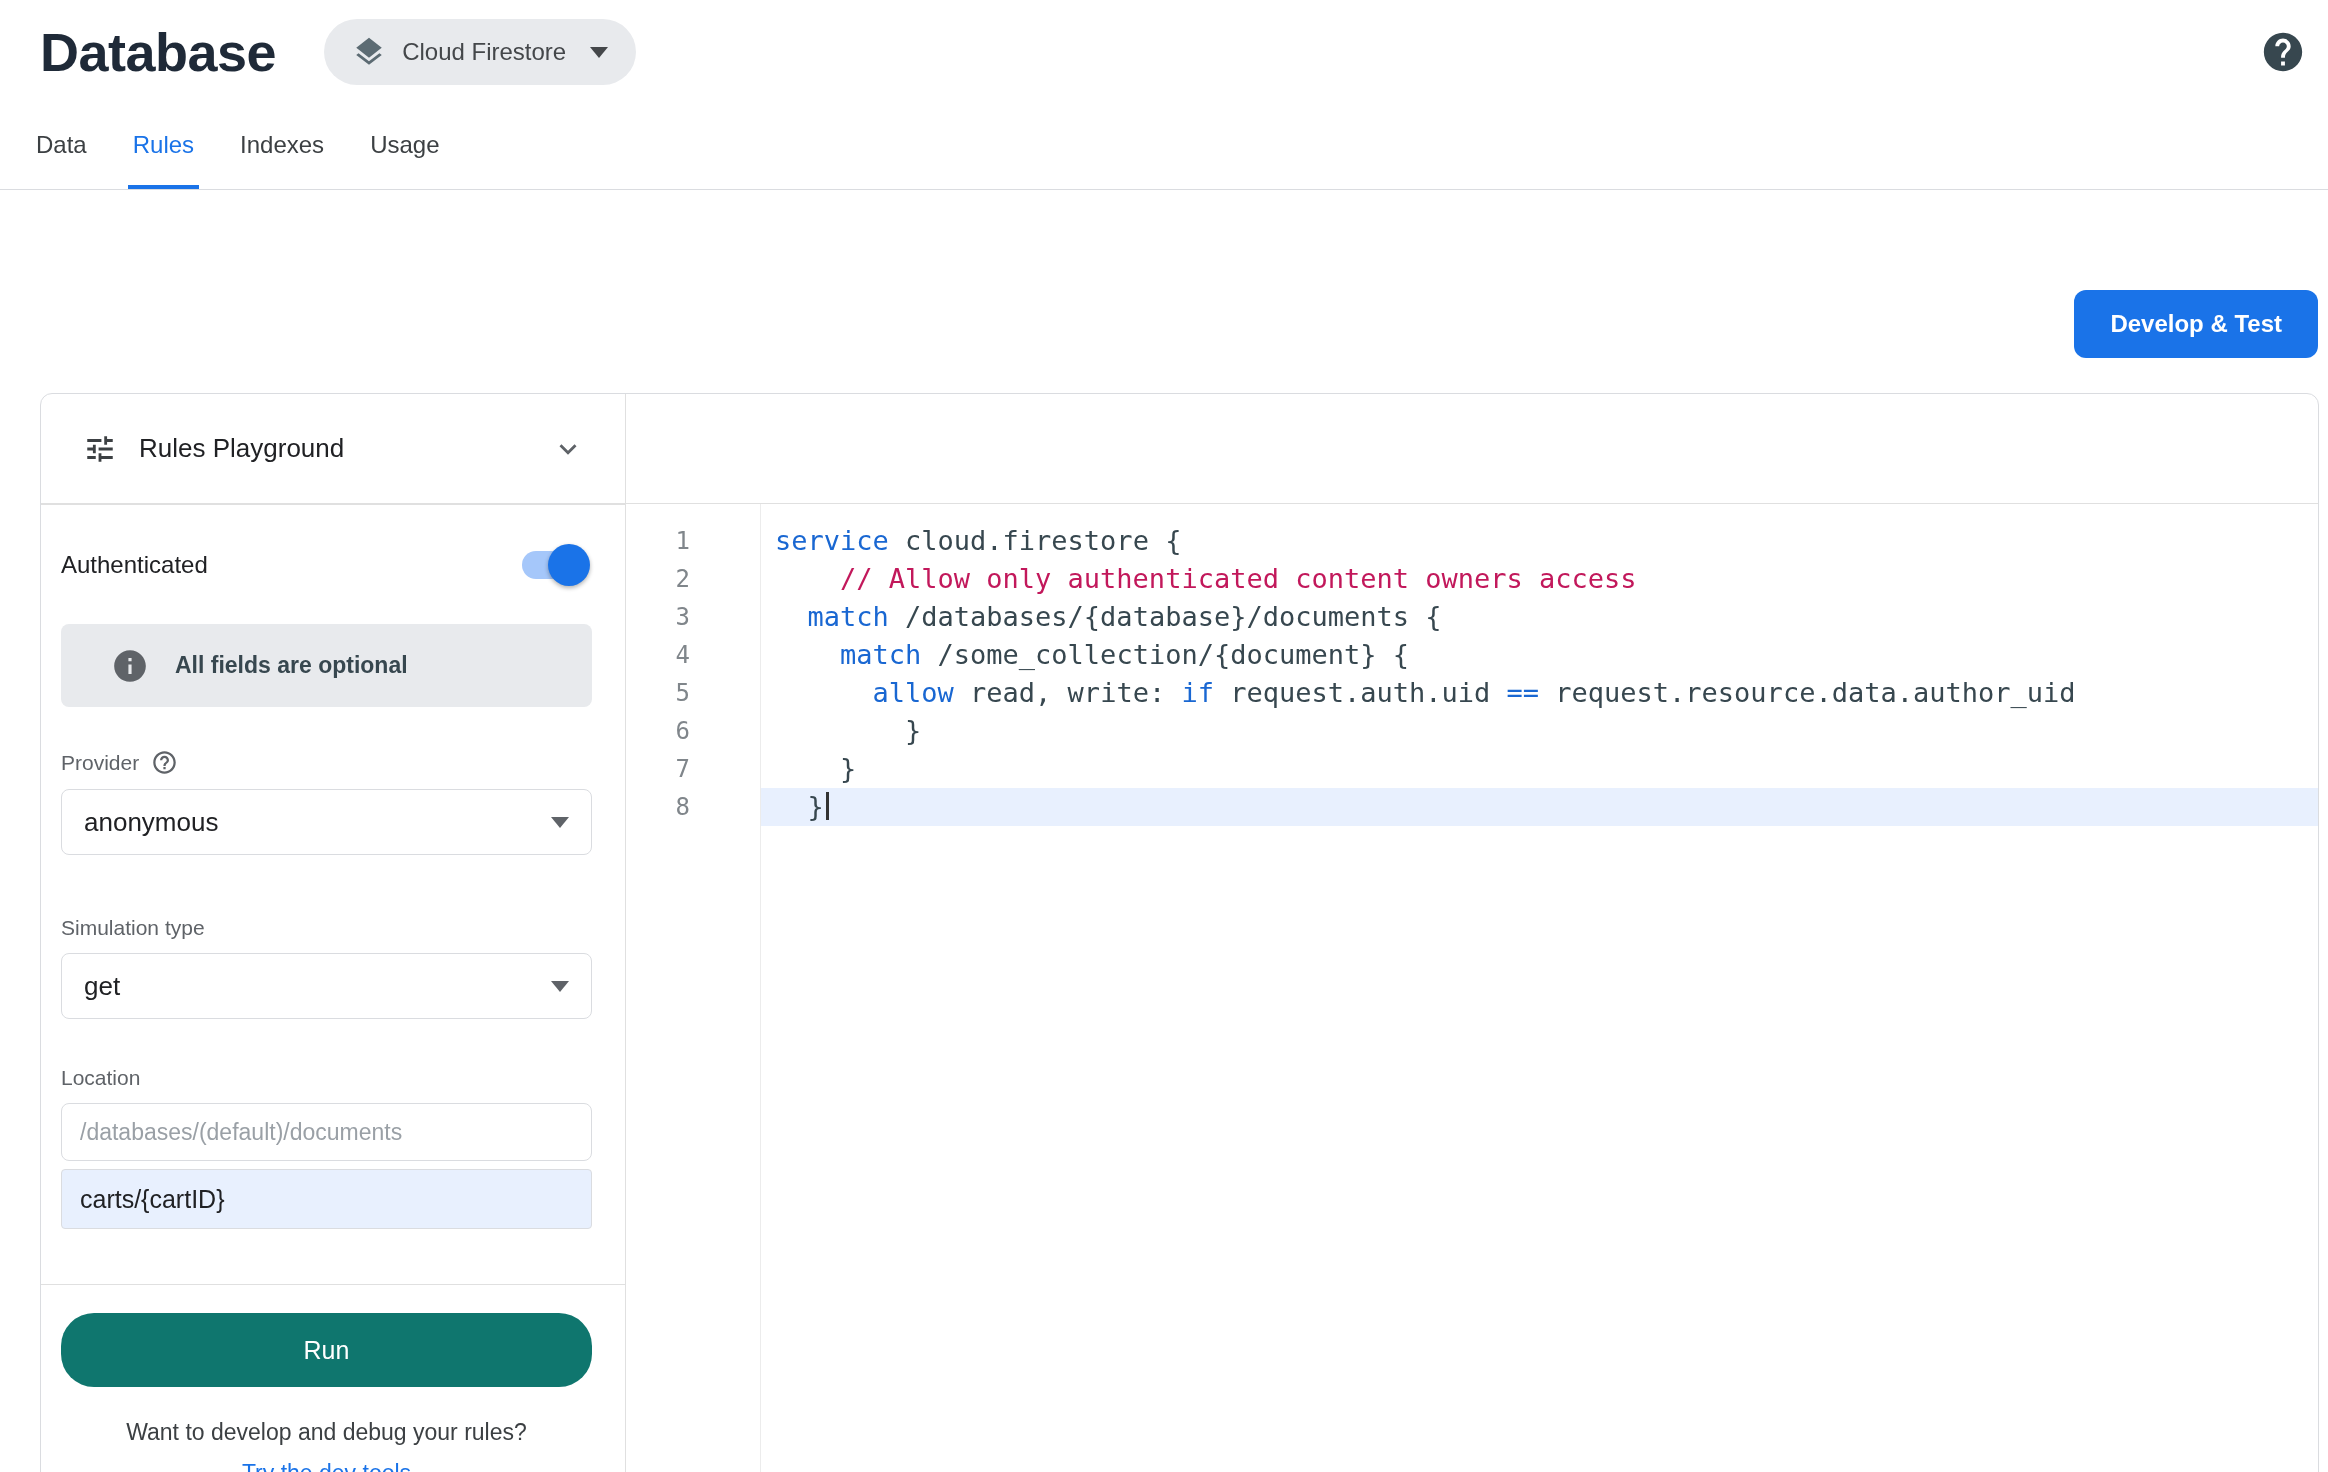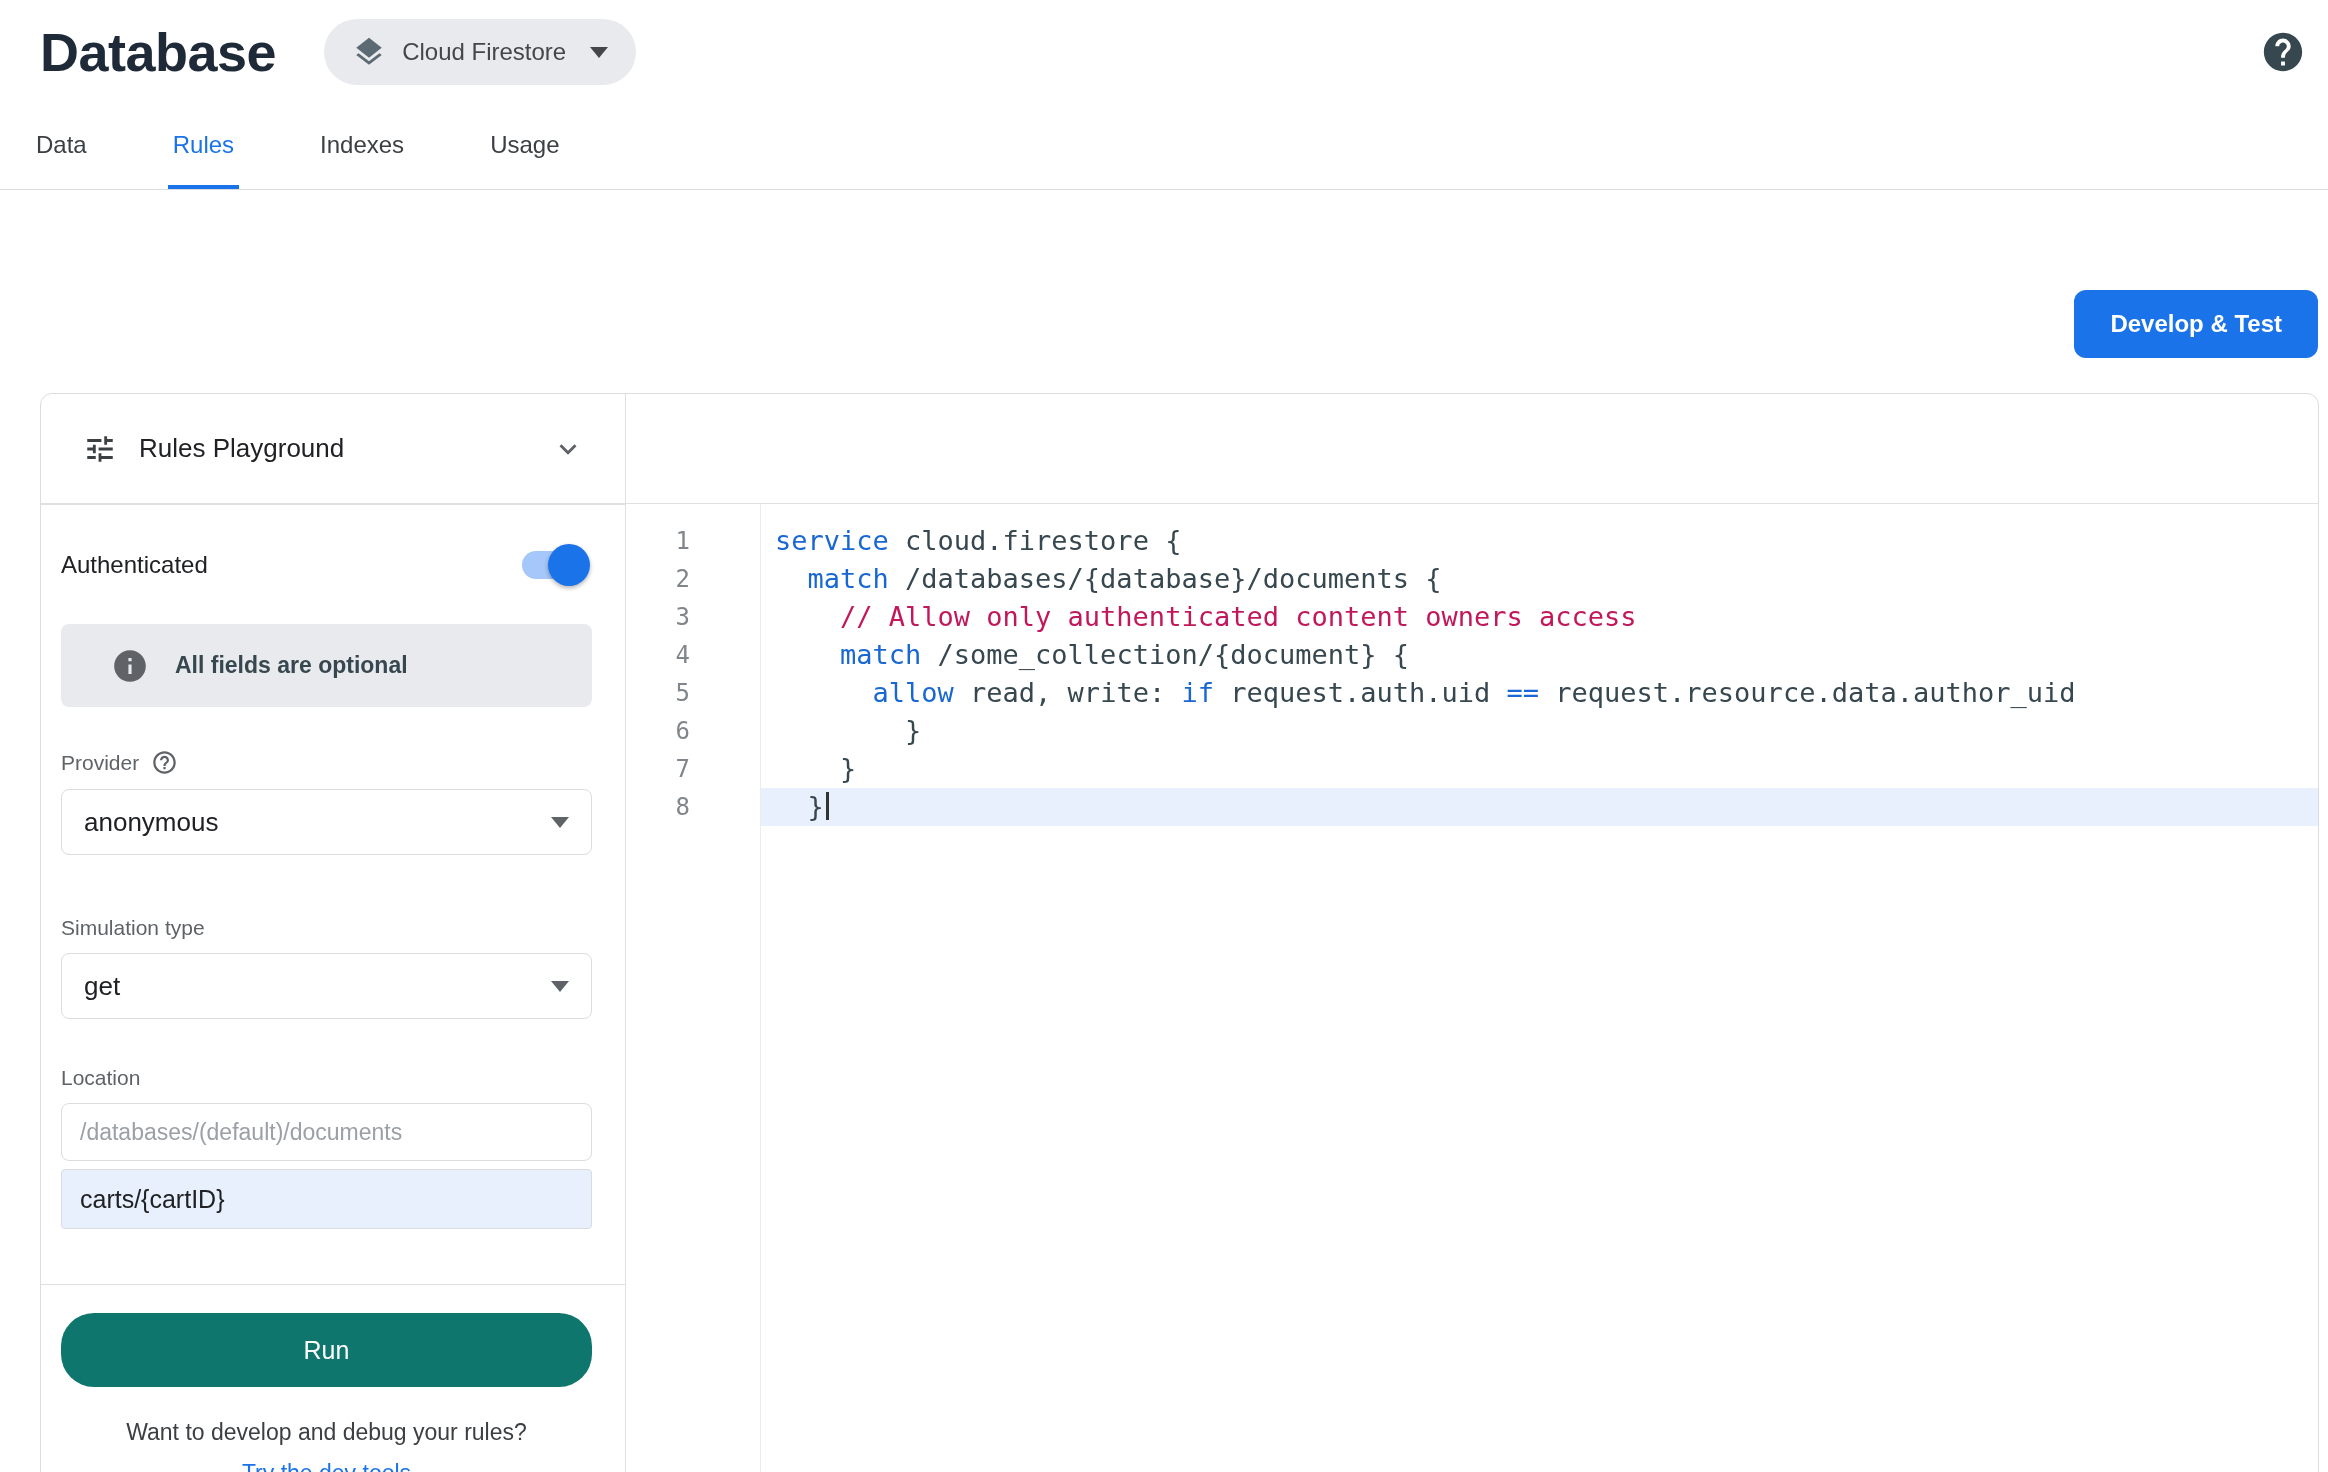--- a/index.html
+++ b/index.html
@@ -11,21 +11,21 @@
   .app-header { display:flex; align-items:center; height:104px; padding:0 22px 0 40px; }
   .page-title { font-size:54px; font-weight:700; color:#1f2a38; letter-spacing:-0.5px; }
   .db-chip { margin-left:48px; height:66px; background:#e8eaed; border-radius:33px;
              display:flex; align-items:center; gap:16px; padding:0 28px; cursor:pointer; }
   .db-chip .chip-label { font-size:24px; color:#44474a;text-align:right; }
   .chip-caret { width:0; height:0; border-left:9px solid transparent; border-right:9px solid transparent;
                 border-top:11px solid #44474a; margin-left:8px; }
   .help-btn { margin-left:auto; width:46px; height:46px; cursor:pointer; }
 
   
-  .tabs { display:flex; align-items:stretch; gap:76px; height:86px; padding-left:31px;
+  .tabs { display:flex; align-items:stretch; gap:36px; height:86px; padding-left:31px;
           border-bottom:1px solid #dadce0; }
   .tab { display:flex; align-items:center; padding:0 5px; font-size:24px; font-weight:500;
          color:#3c4043; border-bottom:4px solid transparent; cursor:pointer; }
   .tab.active { color:#1a73e8; border-bottom-color:#1a73e8; }
 
   
   .actions-row { display:flex; justify-content:flex-end; padding:100px 10px 0 0; }
   .develop-btn { height:68px; padding:0 36px; background:#1a73e8; color:#fff; font-size:24px;
                  font-weight:600; border:none; border-radius:12px; cursor:pointer;
                  font-family:"Liberation Sans", sans-serif; }
@@ -206,22 +206,22 @@
             <div class="ln">2</div>
             <div class="ln">3</div>
             <div class="ln">4</div>
             <div class="ln">5</div>
             <div class="ln">6</div>
             <div class="ln">7</div>
             <div class="ln">8</div>
           </div>
         <div class="code">
             <div class="code-line"><span style="color: rgb(25, 103, 210);">service</span><span style="color: rgb(55, 71, 79);"> cloud.firestore {</span></div>
+            <div class="code-line"><span style="color: rgb(194, 24, 91);">    // Allow only authenticated content owners access</span></div>
             <div class="code-line"><span style="color: rgb(55, 71, 79);">  </span><span style="color: rgb(25, 103, 210);">match</span><span style="color: rgb(55, 71, 79);"> /databases/{database}/documents {</span></div>
-            <div class="code-line"><span style="color: rgb(194, 24, 91);">    // Allow only authenticated content owners access</span></div>
             <div class="code-line"><span style="color: rgb(55, 71, 79);">    </span><span style="color: rgb(25, 103, 210);">match</span><span style="color: rgb(55, 71, 79);"> /some_collection/{document} {</span></div>
             <div class="code-line"><span style="color: rgb(55, 71, 79);">      </span><span style="color: rgb(25, 103, 210);">allow</span><span style="color: rgb(55, 71, 79);"> read, write: </span><span style="color: rgb(25, 103, 210);">if</span><span style="color: rgb(55, 71, 79);"> request.auth.uid </span><span style="color: rgb(25, 103, 210);">==</span><span style="color: rgb(55, 71, 79);"> request.resource.data.author_uid</span></div>
             <div class="code-line"><span style="color: rgb(55, 71, 79);">        }</span></div>
             <div class="code-line"><span style="color: rgb(55, 71, 79);">    }</span></div>
             <div class="code-line active"><span style="color: rgb(55, 71, 79);">  }</span><span class="cursor"></span></div>
           </div>
       </div>
     </section>
 
   </div>

